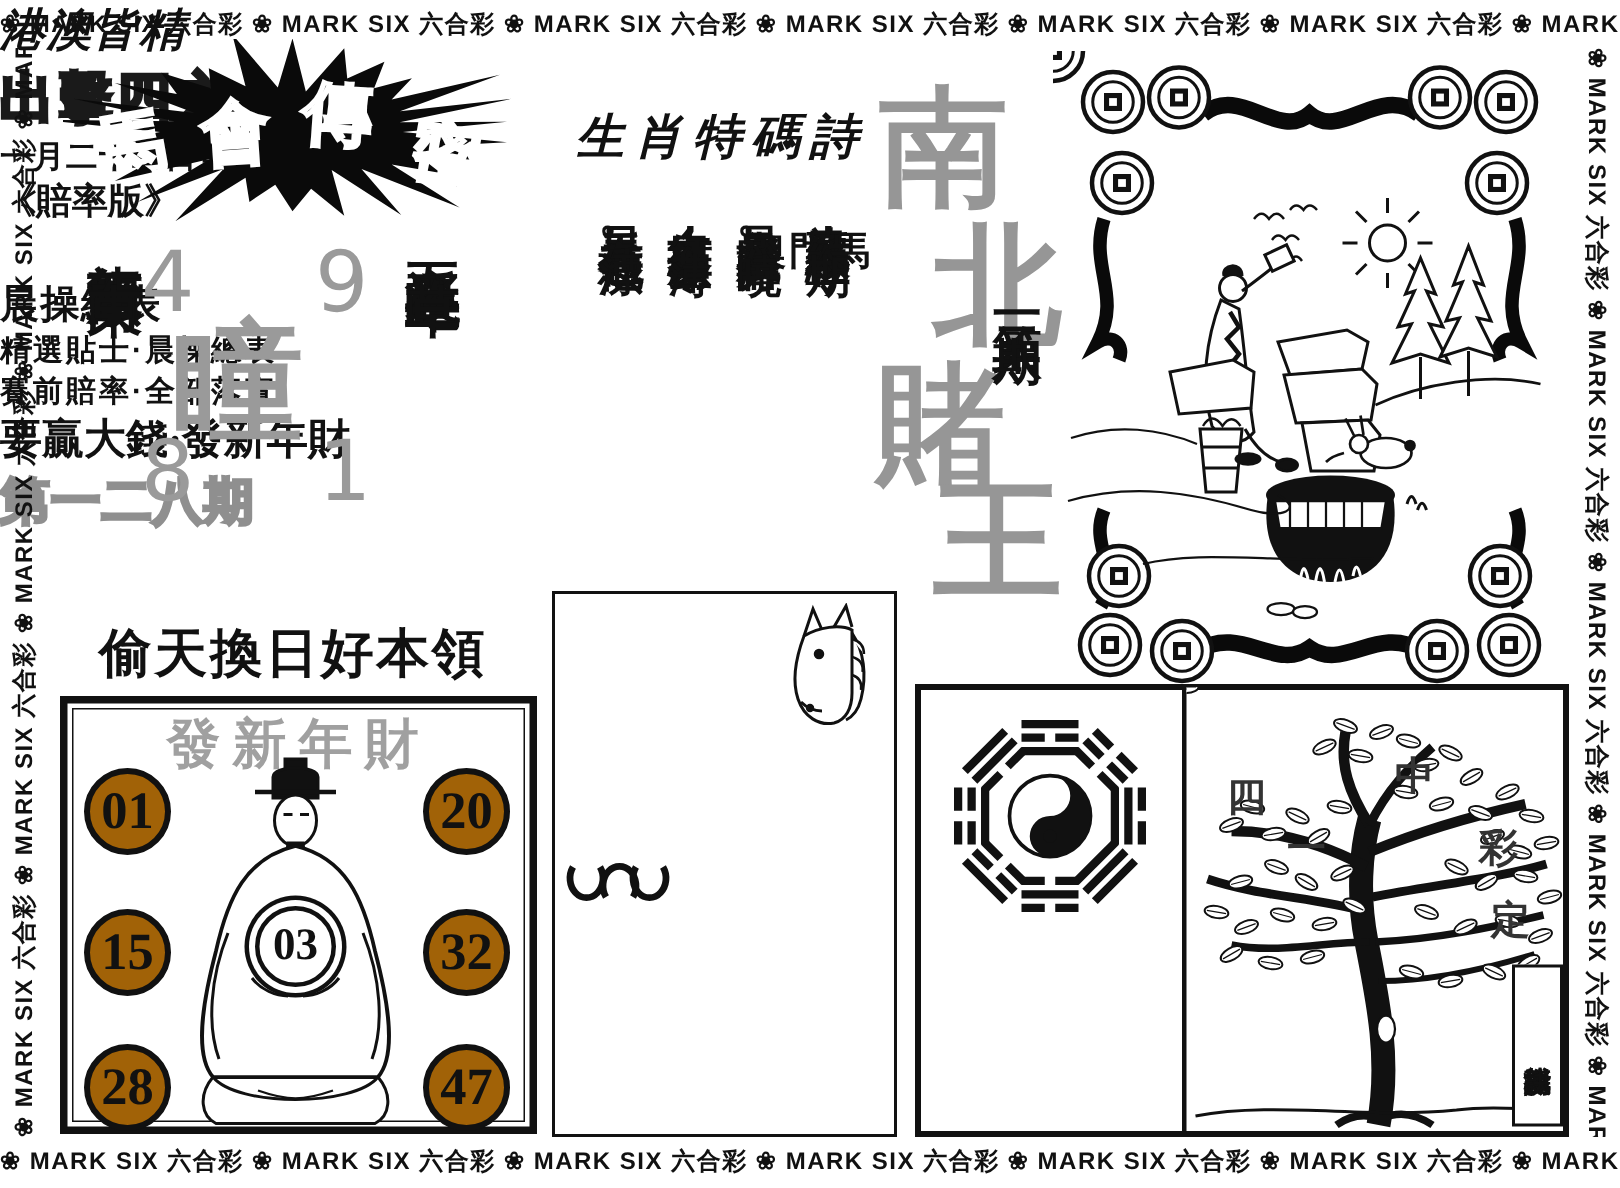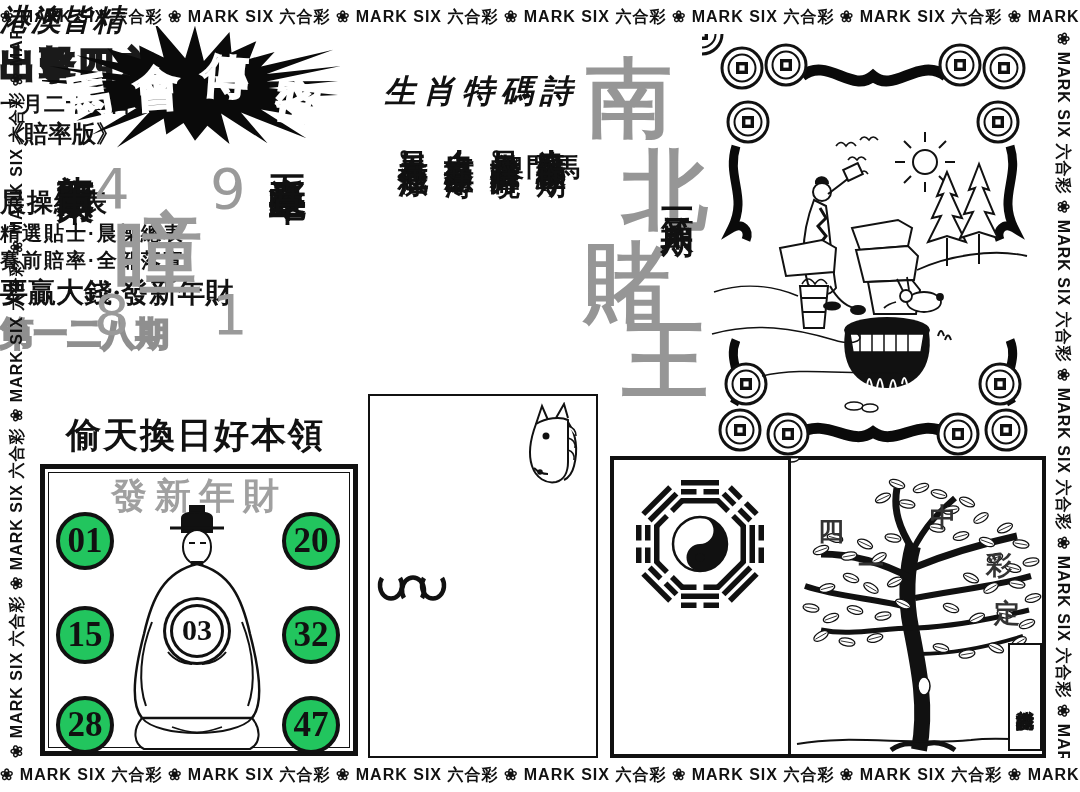--- a/index.html
+++ b/index.html
@@ -28,21 +28,21 @@
                  font-family:"Liberation Serif",serif;}
   .riddle-bottom{position:absolute;left:66px;top:412px;font-size:35px;font-weight:bold;
                  font-family:"Liberation Serif",serif;letter-spacing:2px;}
   
   .master-box{position:absolute;left:40px;top:464px;width:318px;height:292px;border:5px solid #111;
               box-sizing:border-box;background:#fff;}
   .master-inner{position:absolute;left:3px;top:3px;right:3px;bottom:3px;border:1px solid #111;}
   .master-title{position:absolute;left:40px;top:472px;width:318px;text-align:center;font-size:36px;
                 color:#a0a0a0;font-weight:bold;letter-spacing:8px;font-family:"Liberation Serif",serif;}
   .num-circle{position:absolute;width:50px;height:50px;border:4px solid #111;border-radius:50%;
-              background:#22c55e;text-align:center;font:bold 35px/50px "Liberation Serif",serif;}
+              background:#a16207;text-align:center;font:bold 35px/50px "Liberation Serif",serif;}
   .figure-svg{position:absolute;left:112px;top:502px;}
   .held-badge{position:absolute;left:170px;top:604px;width:48px;height:48px;border:3px solid #111;
               border-radius:50%;background:#fff;box-shadow:0 0 0 4px #fff,0 0 0 7px #111;
               text-align:center;font:bold 30px/46px "Liberation Serif",serif;}
   
   .poem-title{position:absolute;left:384px;top:70px;font-size:32px;font-weight:bold;letter-spacing:7px;
               font-family:"Liberation Serif",serif;font-style:italic;}
   .poem-cols{position:absolute;left:388px;top:126px;height:286px;width:186px;writing-mode:vertical-rl;
              text-orientation:upright;font-size:30px;font-weight:bold;line-height:46px;letter-spacing:3px;
              font-family:"Liberation Serif",serif;}

